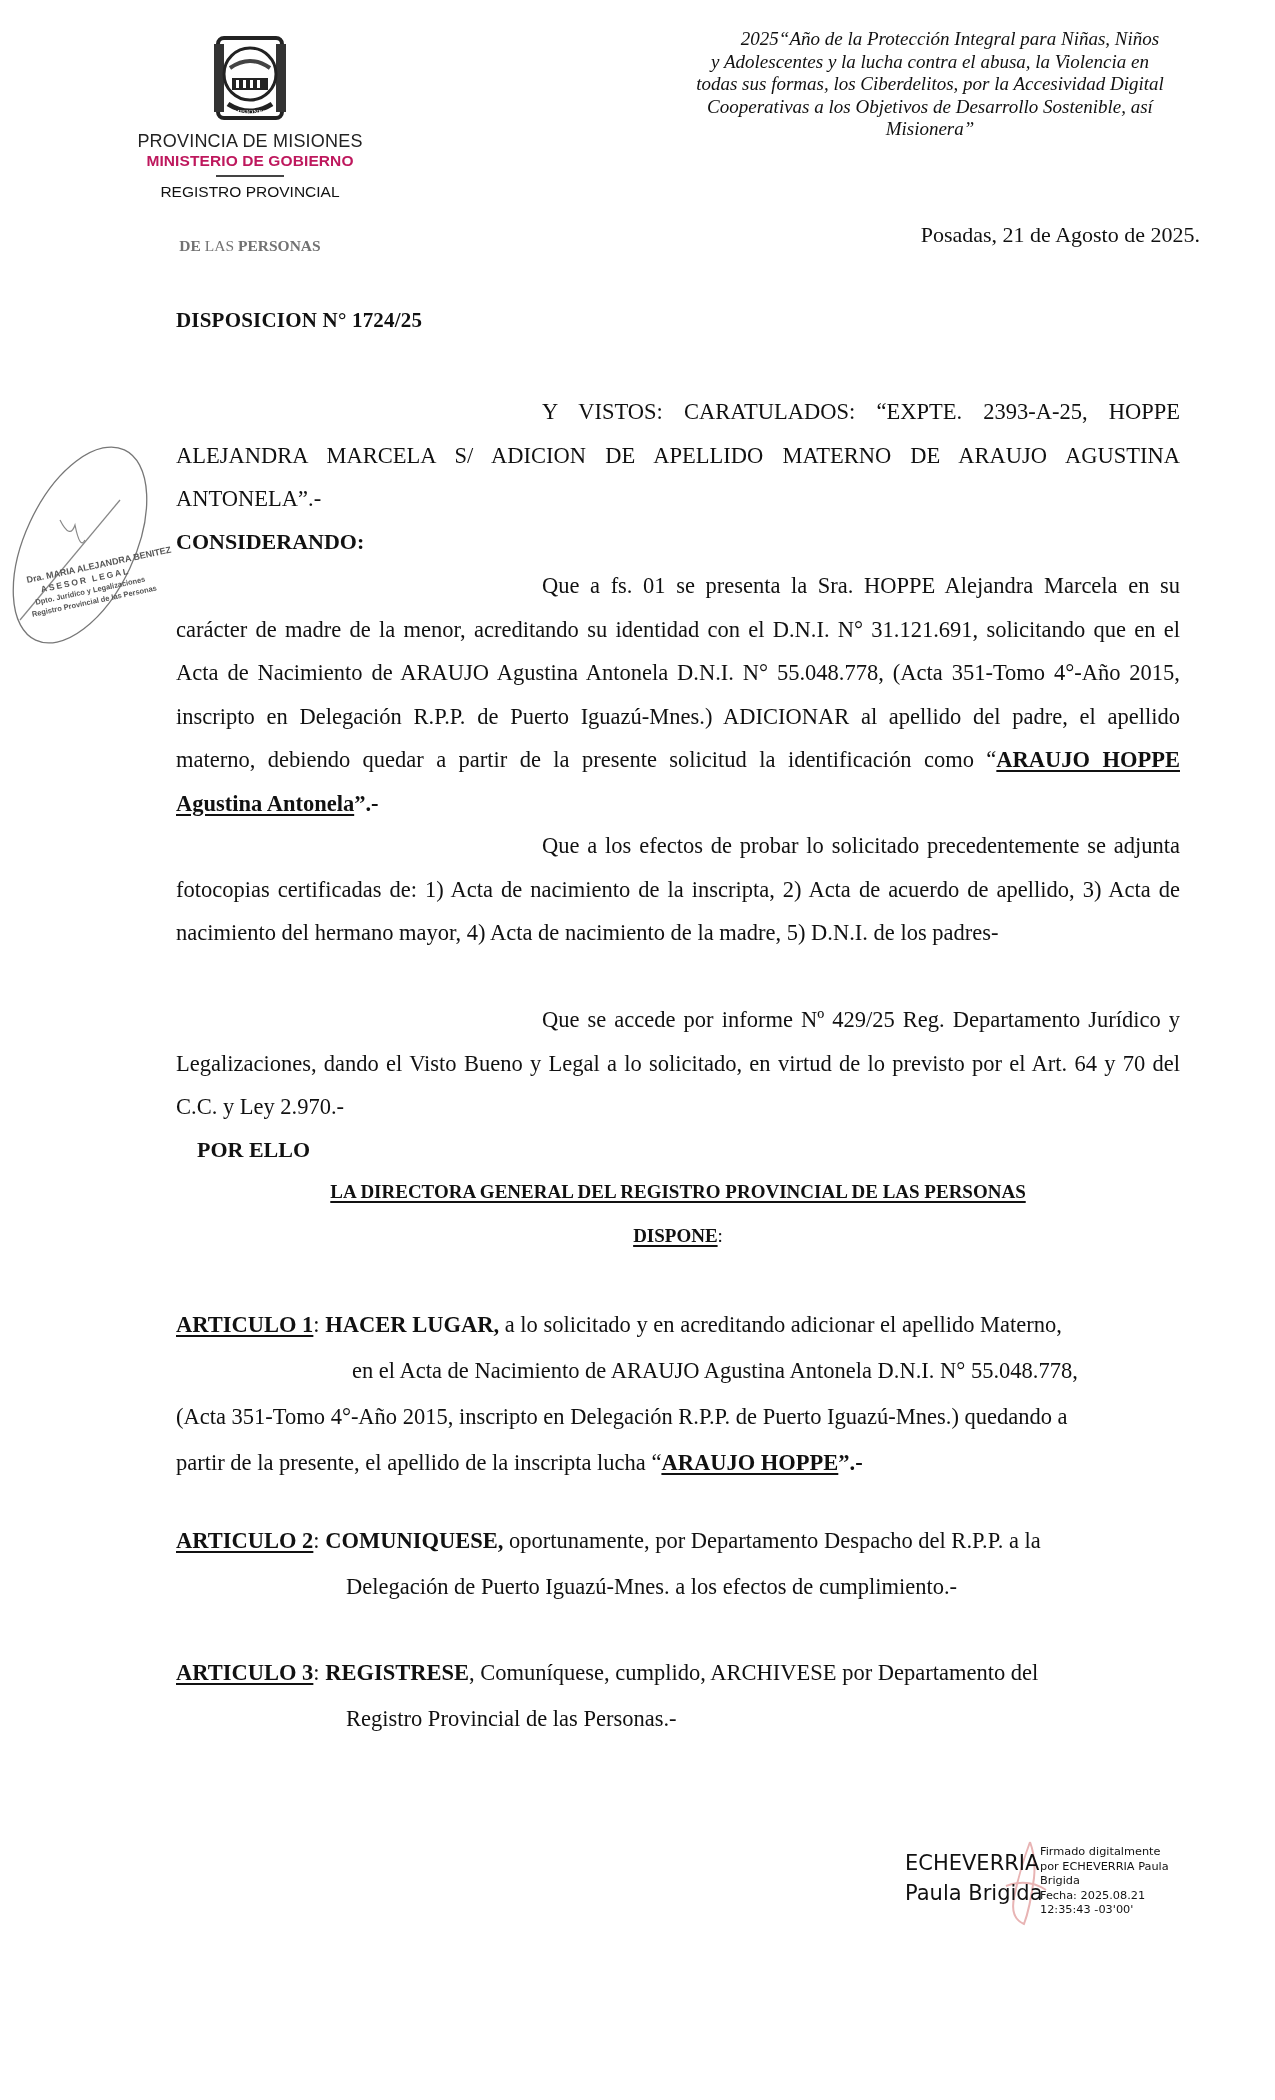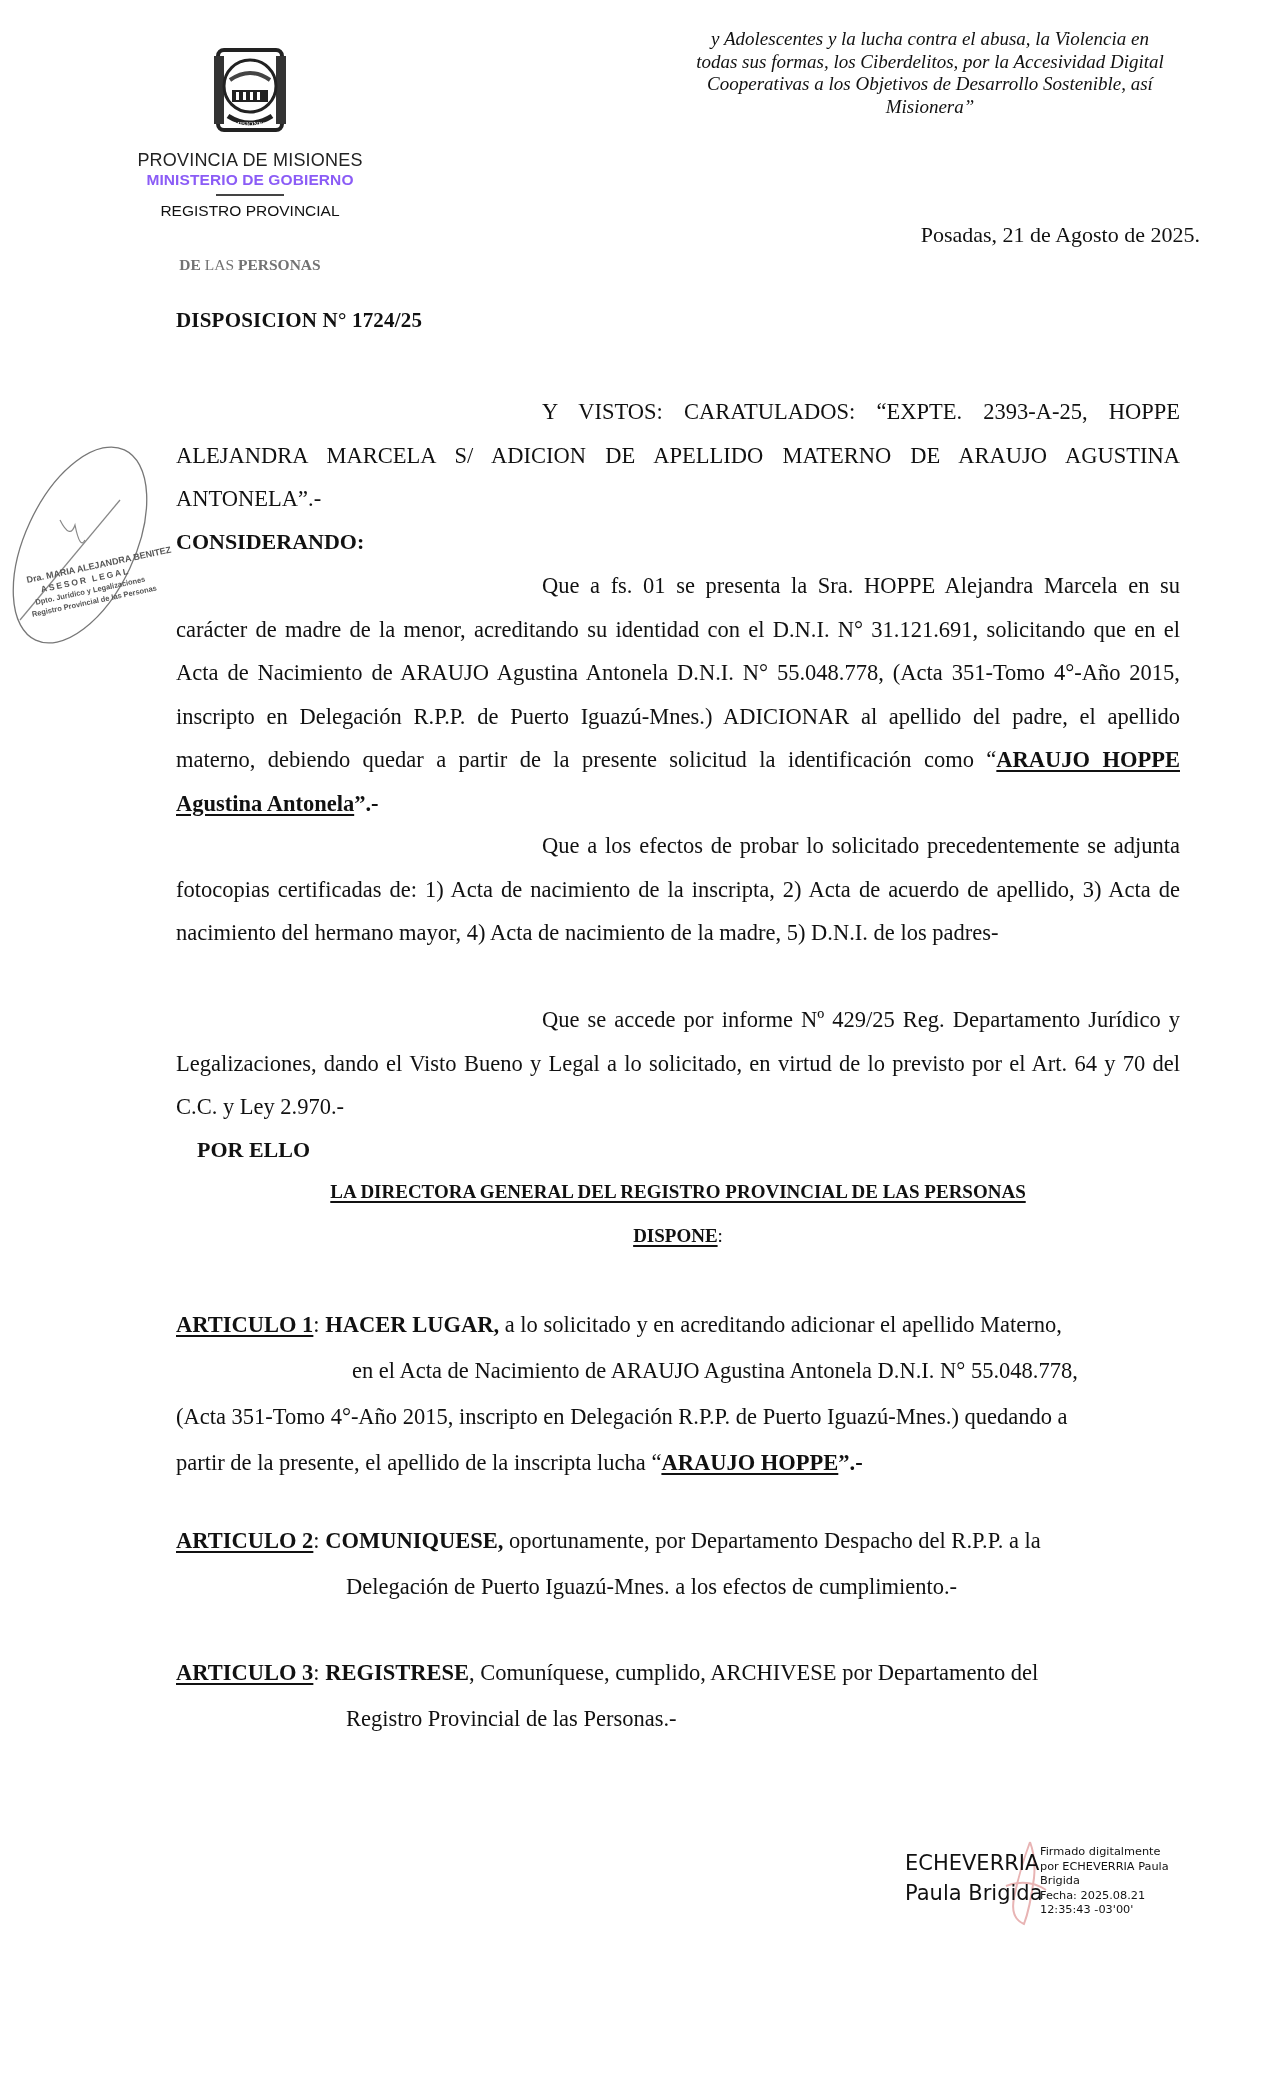--- a/index.html
+++ b/index.html
@@ -2,24 +2,24 @@
 <html><head>
 <meta charset="utf-8">
 <style>
   html, body { margin:0; padding:0; background:#ffffff; }
   body { width:1275px; height:2100px; position:relative; overflow:hidden;
          font-family:"Liberation Serif", serif; color:#111; }
   .abs { position:absolute; }
 
   
   .logo { left:130px; top:30px; width:240px; text-align:center; }
-  .seal { width:92px; height:88px; margin:16px auto; position:relative; }
+  .seal { width:92px; height:88px; margin:4px auto; position:relative; }
   .seal svg { width:92px; height:88px; }
   .prov { font-family:"Liberation Sans", sans-serif; font-size:18px; letter-spacing:0.2px; color:#222; margin-top:9px; }
-  .min { font-family:"Liberation Sans", sans-serif; font-size:15.5px; font-weight:bold; color:#8b5cf6; margin-top:0px; letter-spacing:0.1px; }
+  .min { font-family:"Liberation Sans", sans-serif; font-size:15.5px; font-weight:bold; color:#be185d; margin-top:0px; letter-spacing:0.1px; }
   .logo-rule { width:68px; height:2px; background:#444; margin:5px auto 6px; }
   .reg1 { font-family:"Liberation Sans", sans-serif; font-size:15.5px; color:#111; }
   .reg2 { font-family:Liberation Serif, serif; font-size:15.5px; color:#737373;margin-top:36px; }
   .reg2 b { font-weight:bold; }
 
   
   .motto { left:660px; top:28px; width:540px; text-align:center; font-style:italic;
            font-size:19px; line-height:22.5px; color:#111; }
 
   .date { left:820px; top:222px; width:380px; text-align:right; font-size:22px; }
@@ -67,20 +67,21 @@
     </svg>
   </div>
   <div class="prov">PROVINCIA DE MISIONES</div>
   <div class="min">MINISTERIO DE GOBIERNO</div>
   <div class="logo-rule"></div>
   <div class="reg1">REGISTRO PROVINCIAL</div>
   <div class="reg2"><b>DE</b><span> LAS </span><b>PERSONAS</b></div>
 </div>
 
 <div class="abs motto">
+  <div style="padding-left:40px">2025“Año de la Protección Integral para Niñas, Niños</div>
   <div>y Adolescentes y la lucha contra el abusa, la Violencia   en</div>
   <div>todas sus formas, los Ciberdelitos, por la Accesividad Digital</div>
   <div>Cooperativas a los Objetivos de Desarrollo Sostenible, así</div>
   <div>Misionera”</div>
 </div>
 
 <div class="abs date">Posadas, 21 de Agosto de 2025.</div>
 
 <div class="abs title">DISPOSICION  N° 1724/25</div>
 

